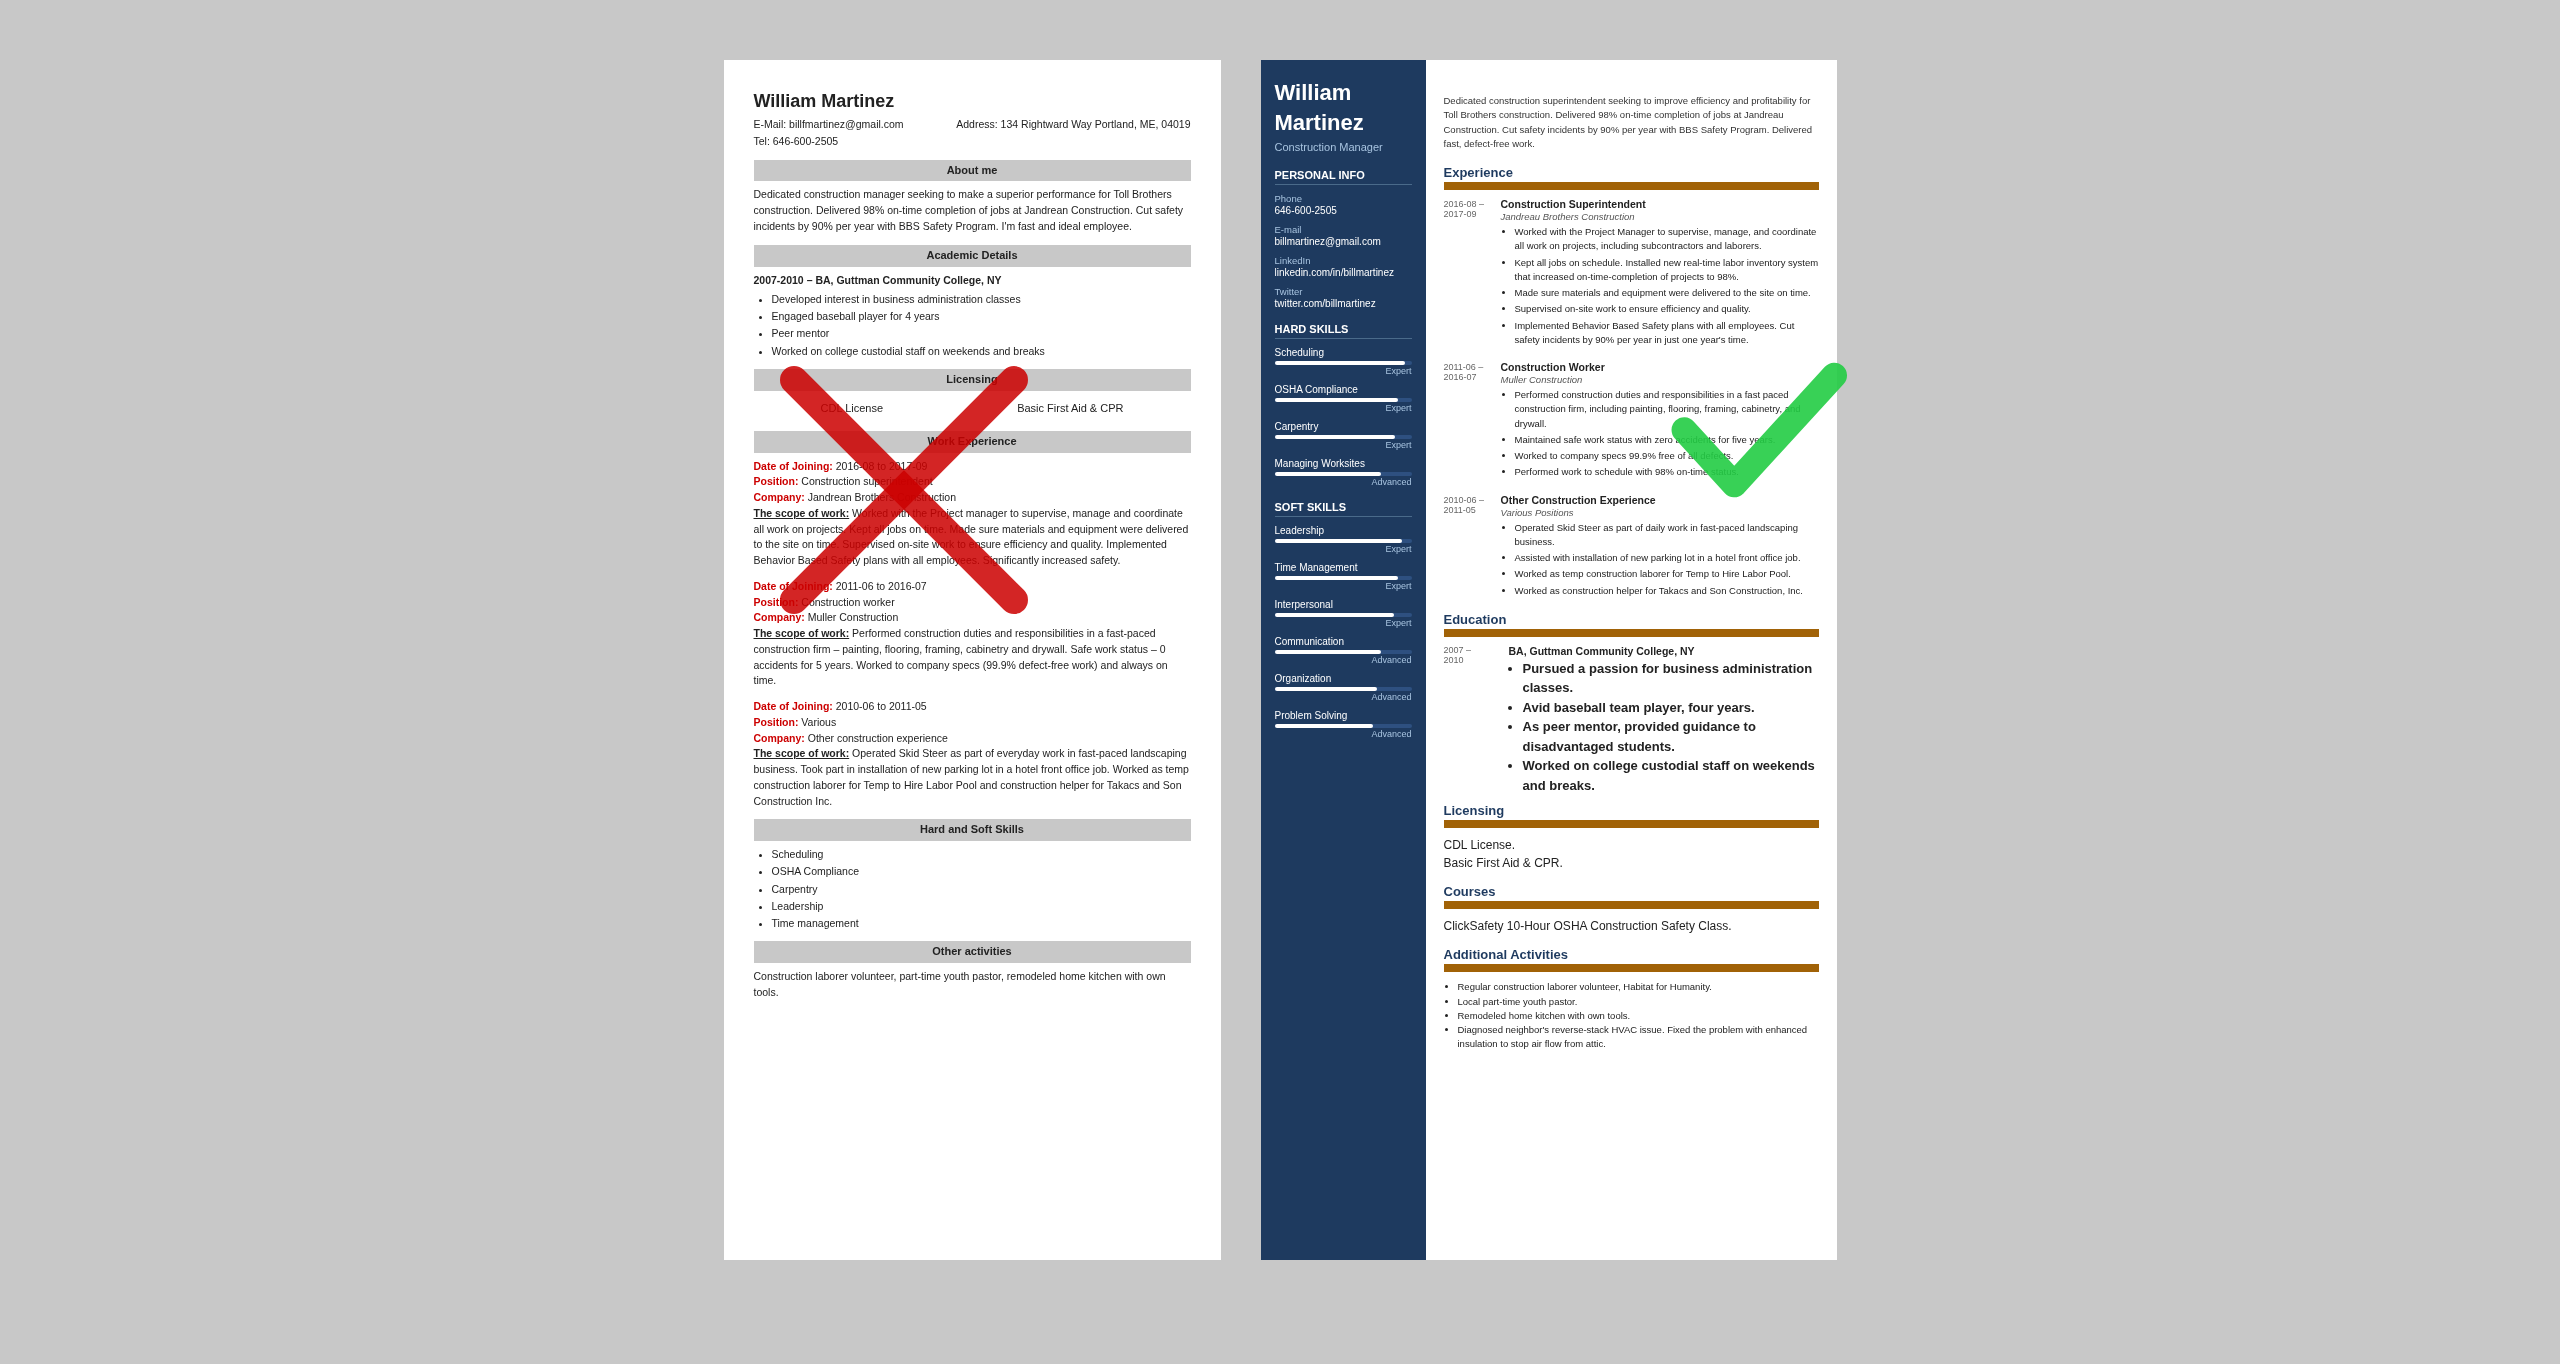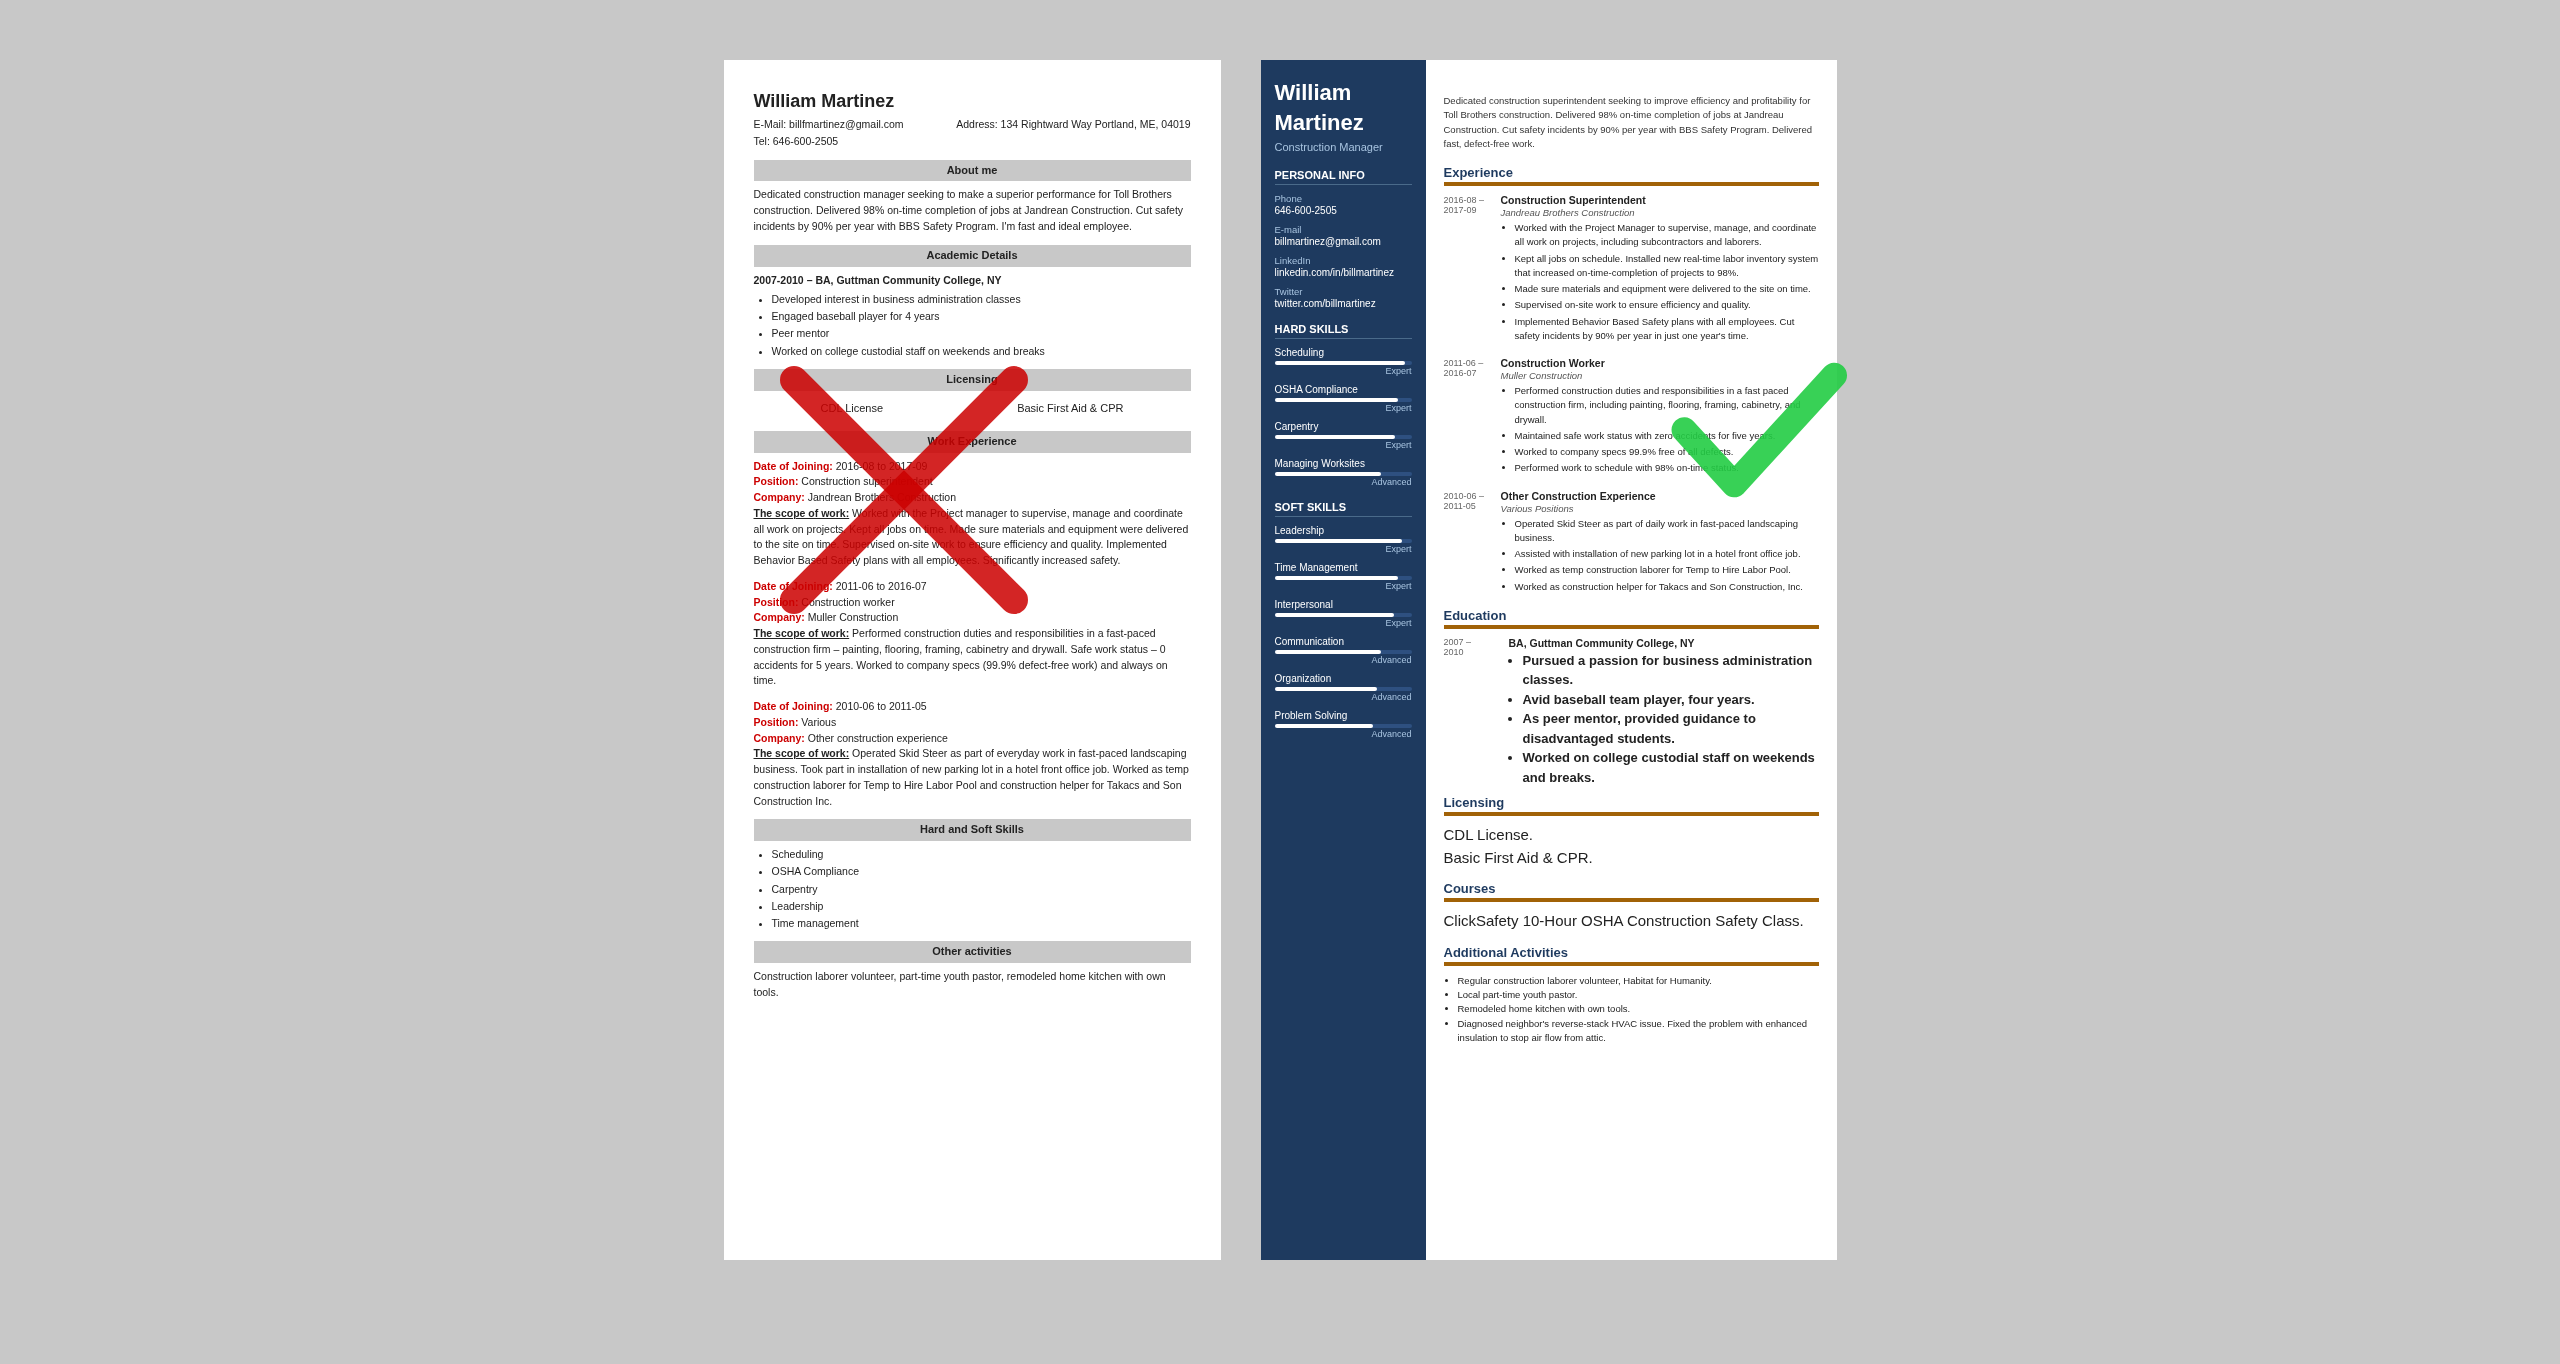--- a/index.html
+++ b/index.html
@@ -213,21 +213,21 @@
       font-size: 9.5px;
       line-height: 1.5;
       margin-bottom: 14px;
       color: #333;
     }
 
     .main-content .section-title {
       font-size: 13px;
       font-weight: bold;
       color: #1e3a5f;
-      border-bottom: 4px solid #a16207;
+      border-bottom: 8px solid #a16207;
       padding-bottom: 2px;
       margin-bottom: 8px;
     }
 
     .main-content .exp-entry {
       display: flex;
       gap: 2px;
       margin-bottom: 12px;
     }
 
@@ -286,21 +286,21 @@
       font-size: 13px;
       line-height: 1.5;
       font-weight: bold;
     }
 
     .main-content .simple-section {
       margin-bottom: 12px;
     }
 
     .simple-section p {
-      font-size: 15px;
+      font-size: 12px;
       line-height: 1.5;
     }
 
     .simple-section ul {
       padding-left: 14px;
       font-size: 9.5px;
       line-height: 1.5;
     }
   </style>
 </head>

